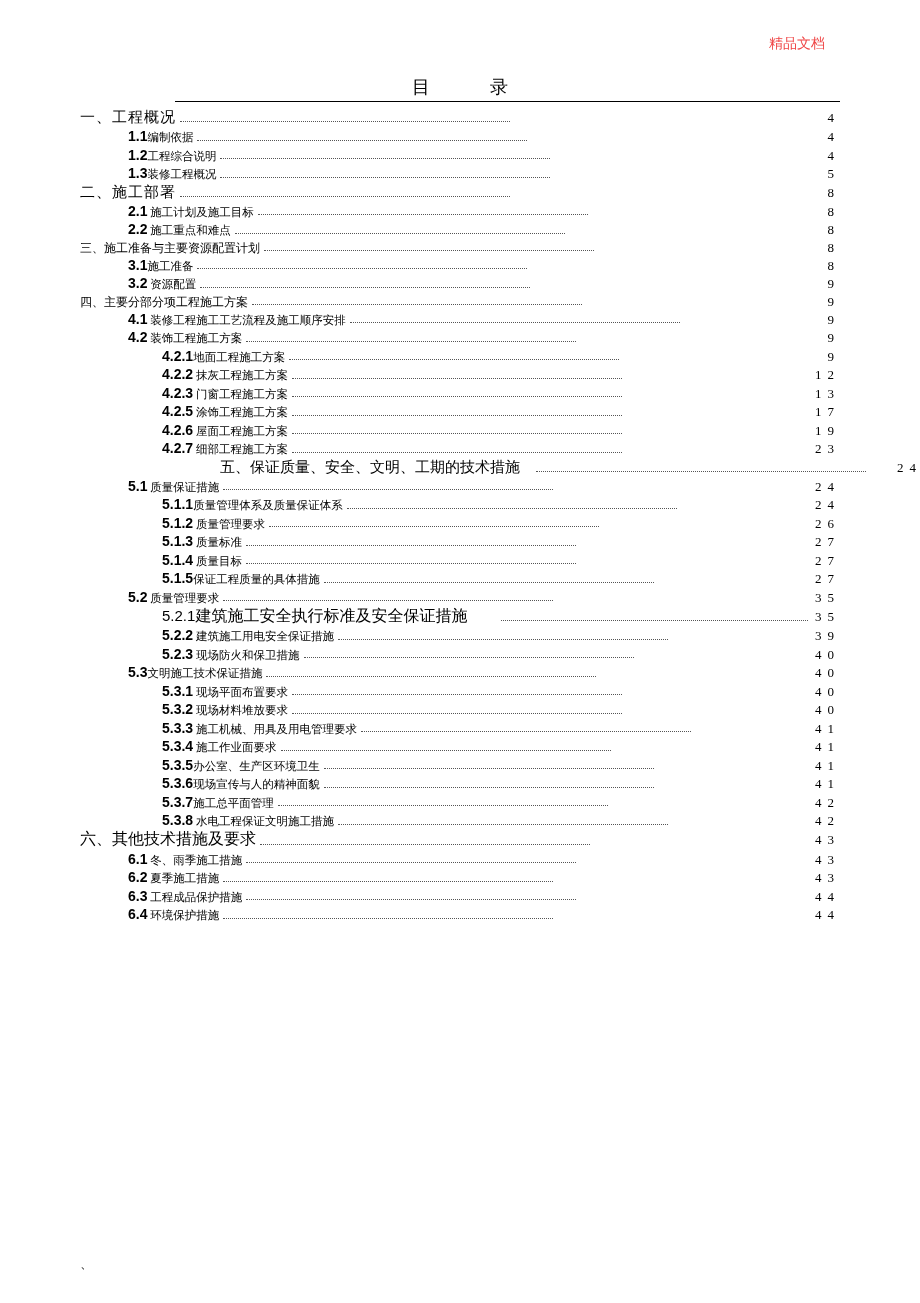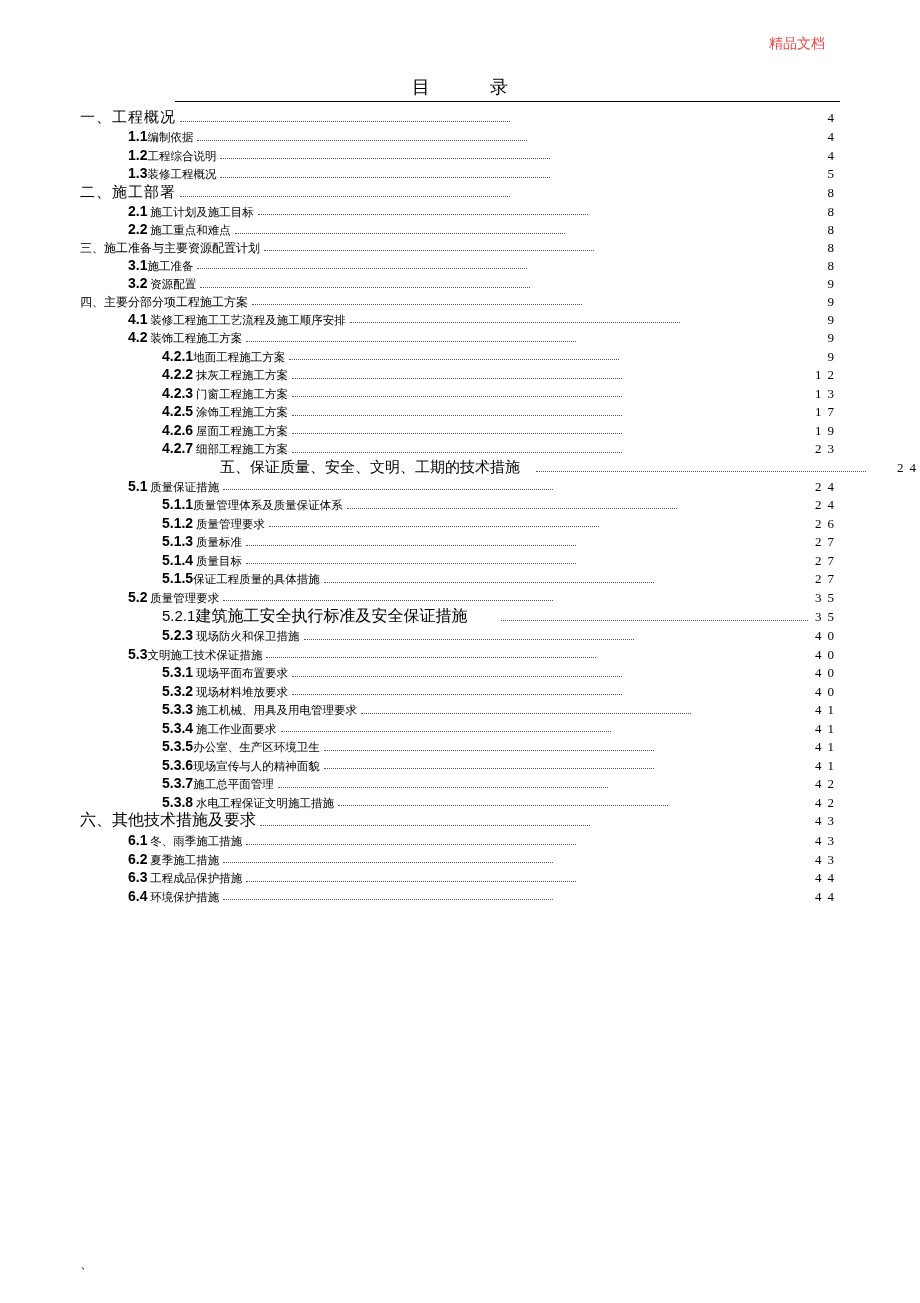--- a/index.html
+++ b/index.html
@@ -272,20 +272,26 @@
       <span class="spacer"></span>
       <span class="page-num">35</span>
     </div>
     <div class="toc-line lvl3-special">
       <span class="toc-text"><span class="num-prefix" style="font-size: 15px; font-weight: normal; font-family: Arial;">5.2.1</span><span class="cn-text" style="font-size: 16px;">建筑施工安全执行标准及安全保证措施</span></span>
       <span style="width: 30px; display: inline-block;"></span>
       <span class="dots"></span>
       <span class="page-num">35</span>
     </div>
     <div class="toc-line lvl3 short-leader">
+      <span class="toc-text"><span class="num-prefix">5.2.2</span><span class="cn-text"> 建筑施工用电安全保证措施</span></span>
+      <span class="dots"></span>
+      <span class="spacer"></span>
+      <span class="page-num">39</span>
+    </div>
+    <div class="toc-line lvl3 short-leader">
       <span class="toc-text"><span class="num-prefix">5.2.3</span><span class="cn-text"> 现场防火和保卫措施</span></span>
       <span class="dots"></span>
       <span class="spacer"></span>
       <span class="page-num">40</span>
     </div>
     <div class="toc-line lvl2 short-leader">
       <span class="toc-text"><span class="num-prefix">5.3</span><span class="cn-text">文明施工技术保证措施</span></span>
       <span class="dots"></span>
       <span class="spacer"></span>
       <span class="page-num">40</span>

